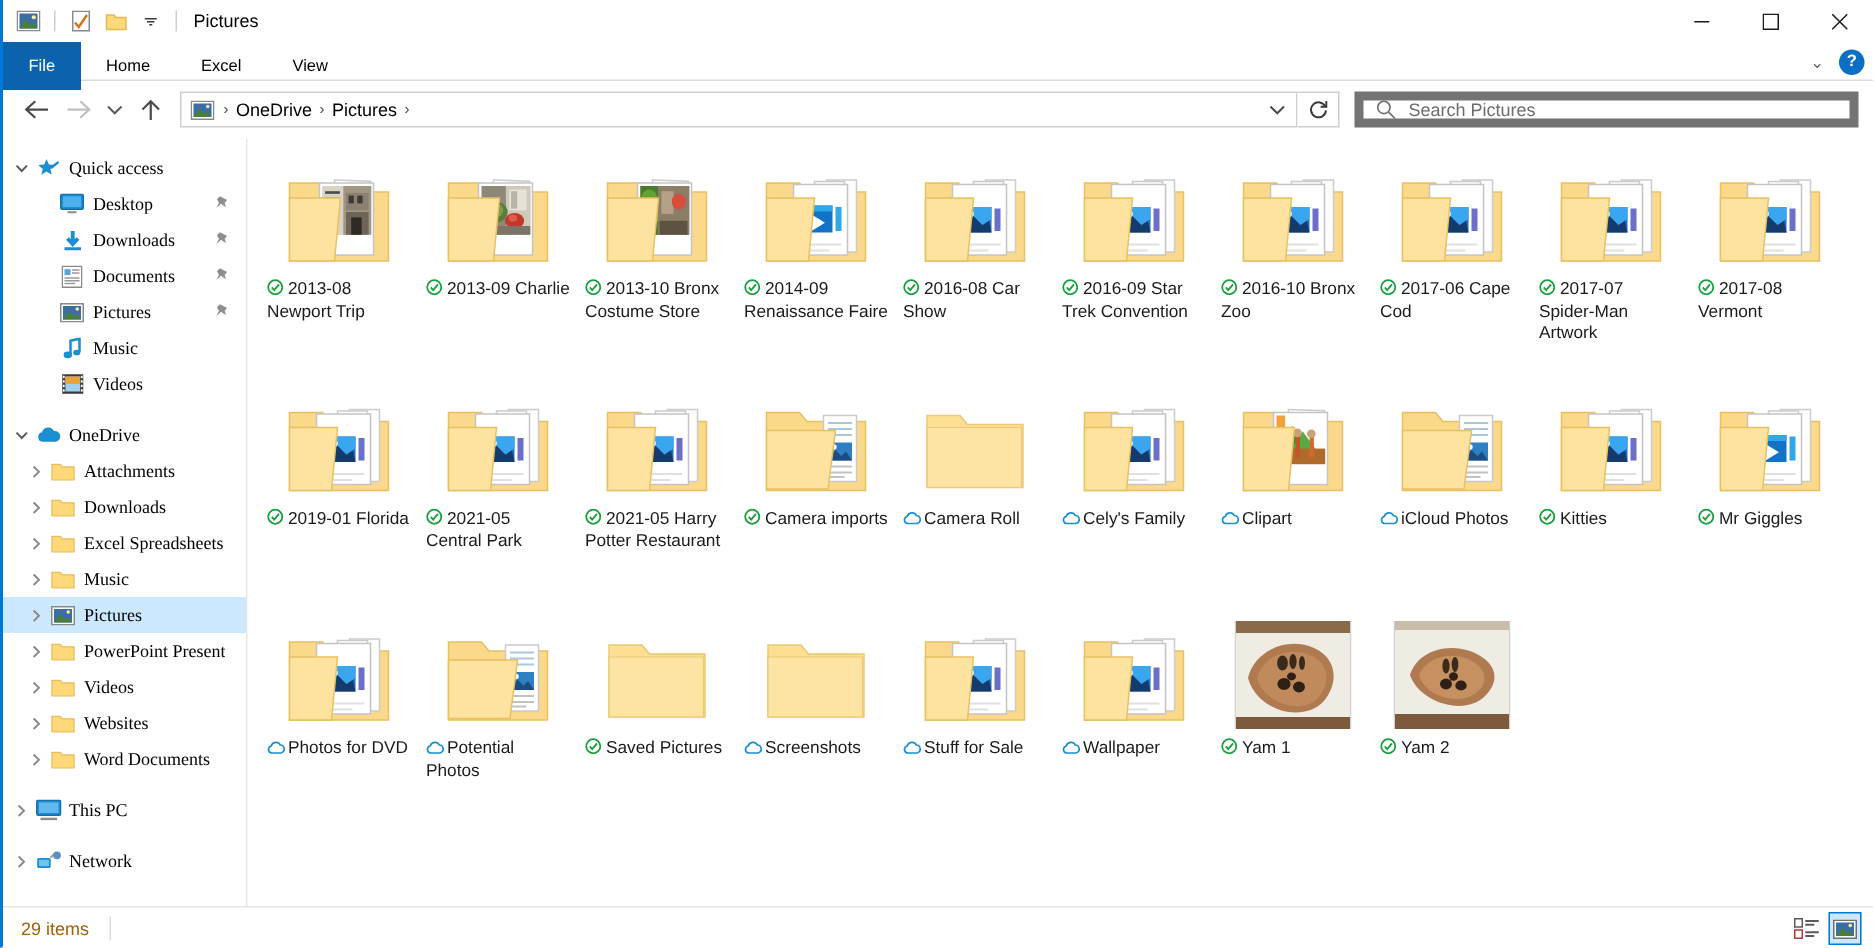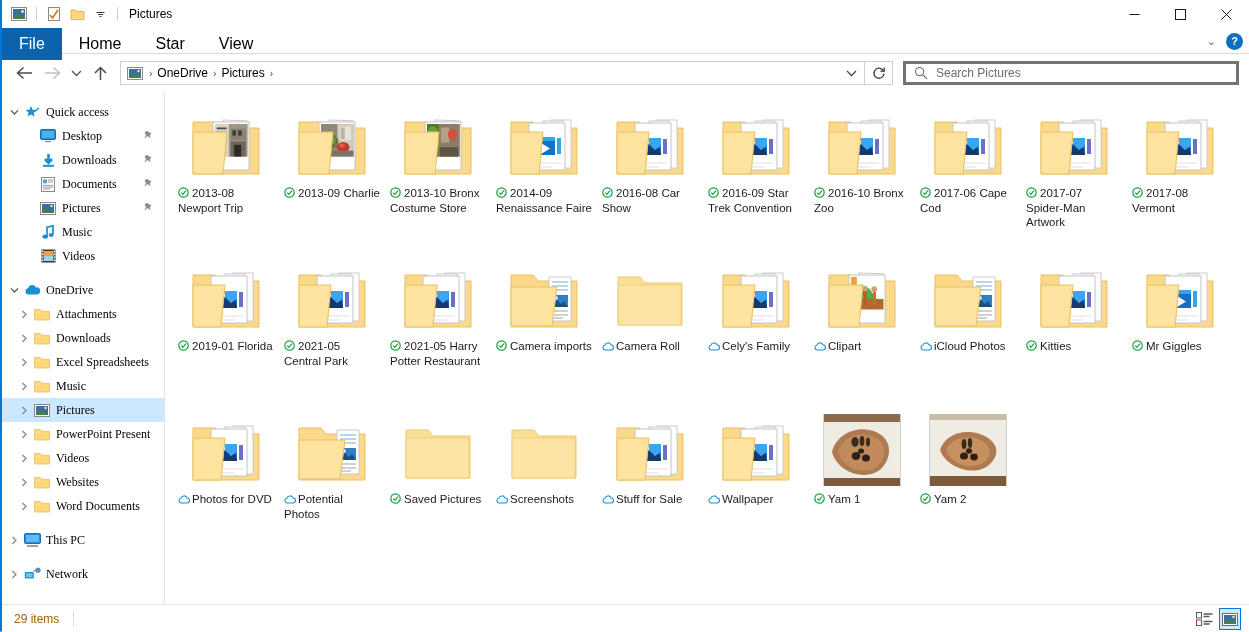--- a/index.html
+++ b/index.html
@@ -22,42 +22,42 @@
   .qat-sep { width:1px; height:14px; background:#cfcfcf; margin:0 3px; }
   .title-text { margin-left:8px; font-size:12px; color:#000; }
   .wbtns { position:absolute; right:0; top:0; display:flex; height:28px; }
   .wbtn { width:46px; height:28px; display:flex; align-items:center; justify-content:center; }
   .wbtn svg { display:block; }
 
   
   #ribbon { height:26px; display:flex; align-items:stretch; background:#fff;
             border-bottom:1px solid #dadada; position:relative; }
   .tab { display:flex; align-items:center; justify-content:center; padding:16px 17px;
-         font-size:16px; color:#000; cursor:default; }
+         font-size:11px; color:#000; cursor:default; }
   .tab.file { background:#0b63ad; color:#fff; font-weight:400; }
   .ribbon-right { position:absolute; right:6px; top:0; height:26px; display:flex; align-items:center; gap:10px; }
   .chev-collapse { color:#666; font-size:11px; }
   .help-btn { width:17px; height:17px; border-radius:50%; background:#0b6fc4; color:#fff;
               font-size:11px; font-weight:bold; display:flex; align-items:center; justify-content:center; }
 
   
   #addressrow { height:38px; display:flex; align-items:center; padding:0 10px 0 8px; gap:0; background:#fff; }
   .navbtn { width:28px; height:28px; display:flex; align-items:center; justify-content:center; }
   .navbtn svg { display:block; }
   .navbtn.dim { opacity:.35; }
   .navbtn.small { width:20px; }
   .addrbox { flex:1; height:24px; border:1px solid #cfcfcf; background:#fff; display:flex;
              align-items:center; margin-left:6px; min-width:0; }
   .crumbicon { width:20px; height:16px; display:flex; align-items:center; justify-content:center; margin:0 2px 0 4px; }
   .crumb { font-size:12px; color:#000; padding:0 3px; white-space:nowrap; }
   .crumbsep { color:#4a4a4a; font-size:10px; padding:0 2px; }
   .addr-drop { width:26px; height:22px; display:flex; align-items:center; justify-content:center; color:#444; }
   .refreshbtn { width:28px; height:24px; border:1px solid #cfcfcf; border-left:none; display:flex;
                 align-items:center; justify-content:center; background:#fff; }
-  .searchbox { width:336px; height:24px; border:3px solid #737373; background:#fff; display:flex;
+  .searchbox { width:336px; height:24px; border:6px solid #737373; background:#fff; display:flex;
                align-items:center; margin-left:10px; }
   .searchbox .sicon { width:30px; display:flex; align-items:center; justify-content:center; }
   .searchph { font-size:12px; color:#6d6d6d; }
 
   
   #main { display:flex; height:calc(632px - 28px - 26px - 38px - 28px); }
 
   
   #nav { width:163px; min-width:163px; background:#fff; border-right:1px solid #e4e4e4;
          padding-top:8px; overflow:hidden; position:relative; }
@@ -146,21 +146,21 @@
         <svg width="11" height="11" viewBox="0 0 11 11">
             <path d="M0.5 0.5 L10.5 10.5 M10.5 0.5 L0.5 10.5" stroke="#1b1b1b" stroke-width="1"></path>
           </svg>
       </div>
     </div>
   </div>
 
   <div id="ribbon">
     <div class="tab file">File</div>
     <div class="tab">Home</div>
-    <div class="tab">Star</div>
+    <div class="tab">Excel</div>
     <div class="tab">View</div>
     <div class="ribbon-right">
       <span class="chev-collapse">⌄</span>
       <span class="help-btn">?</span>
     </div>
   </div>
 
   <div id="addressrow">
     <div class="navbtn">
       <svg width="17" height="14" viewBox="0 0 17 14">

